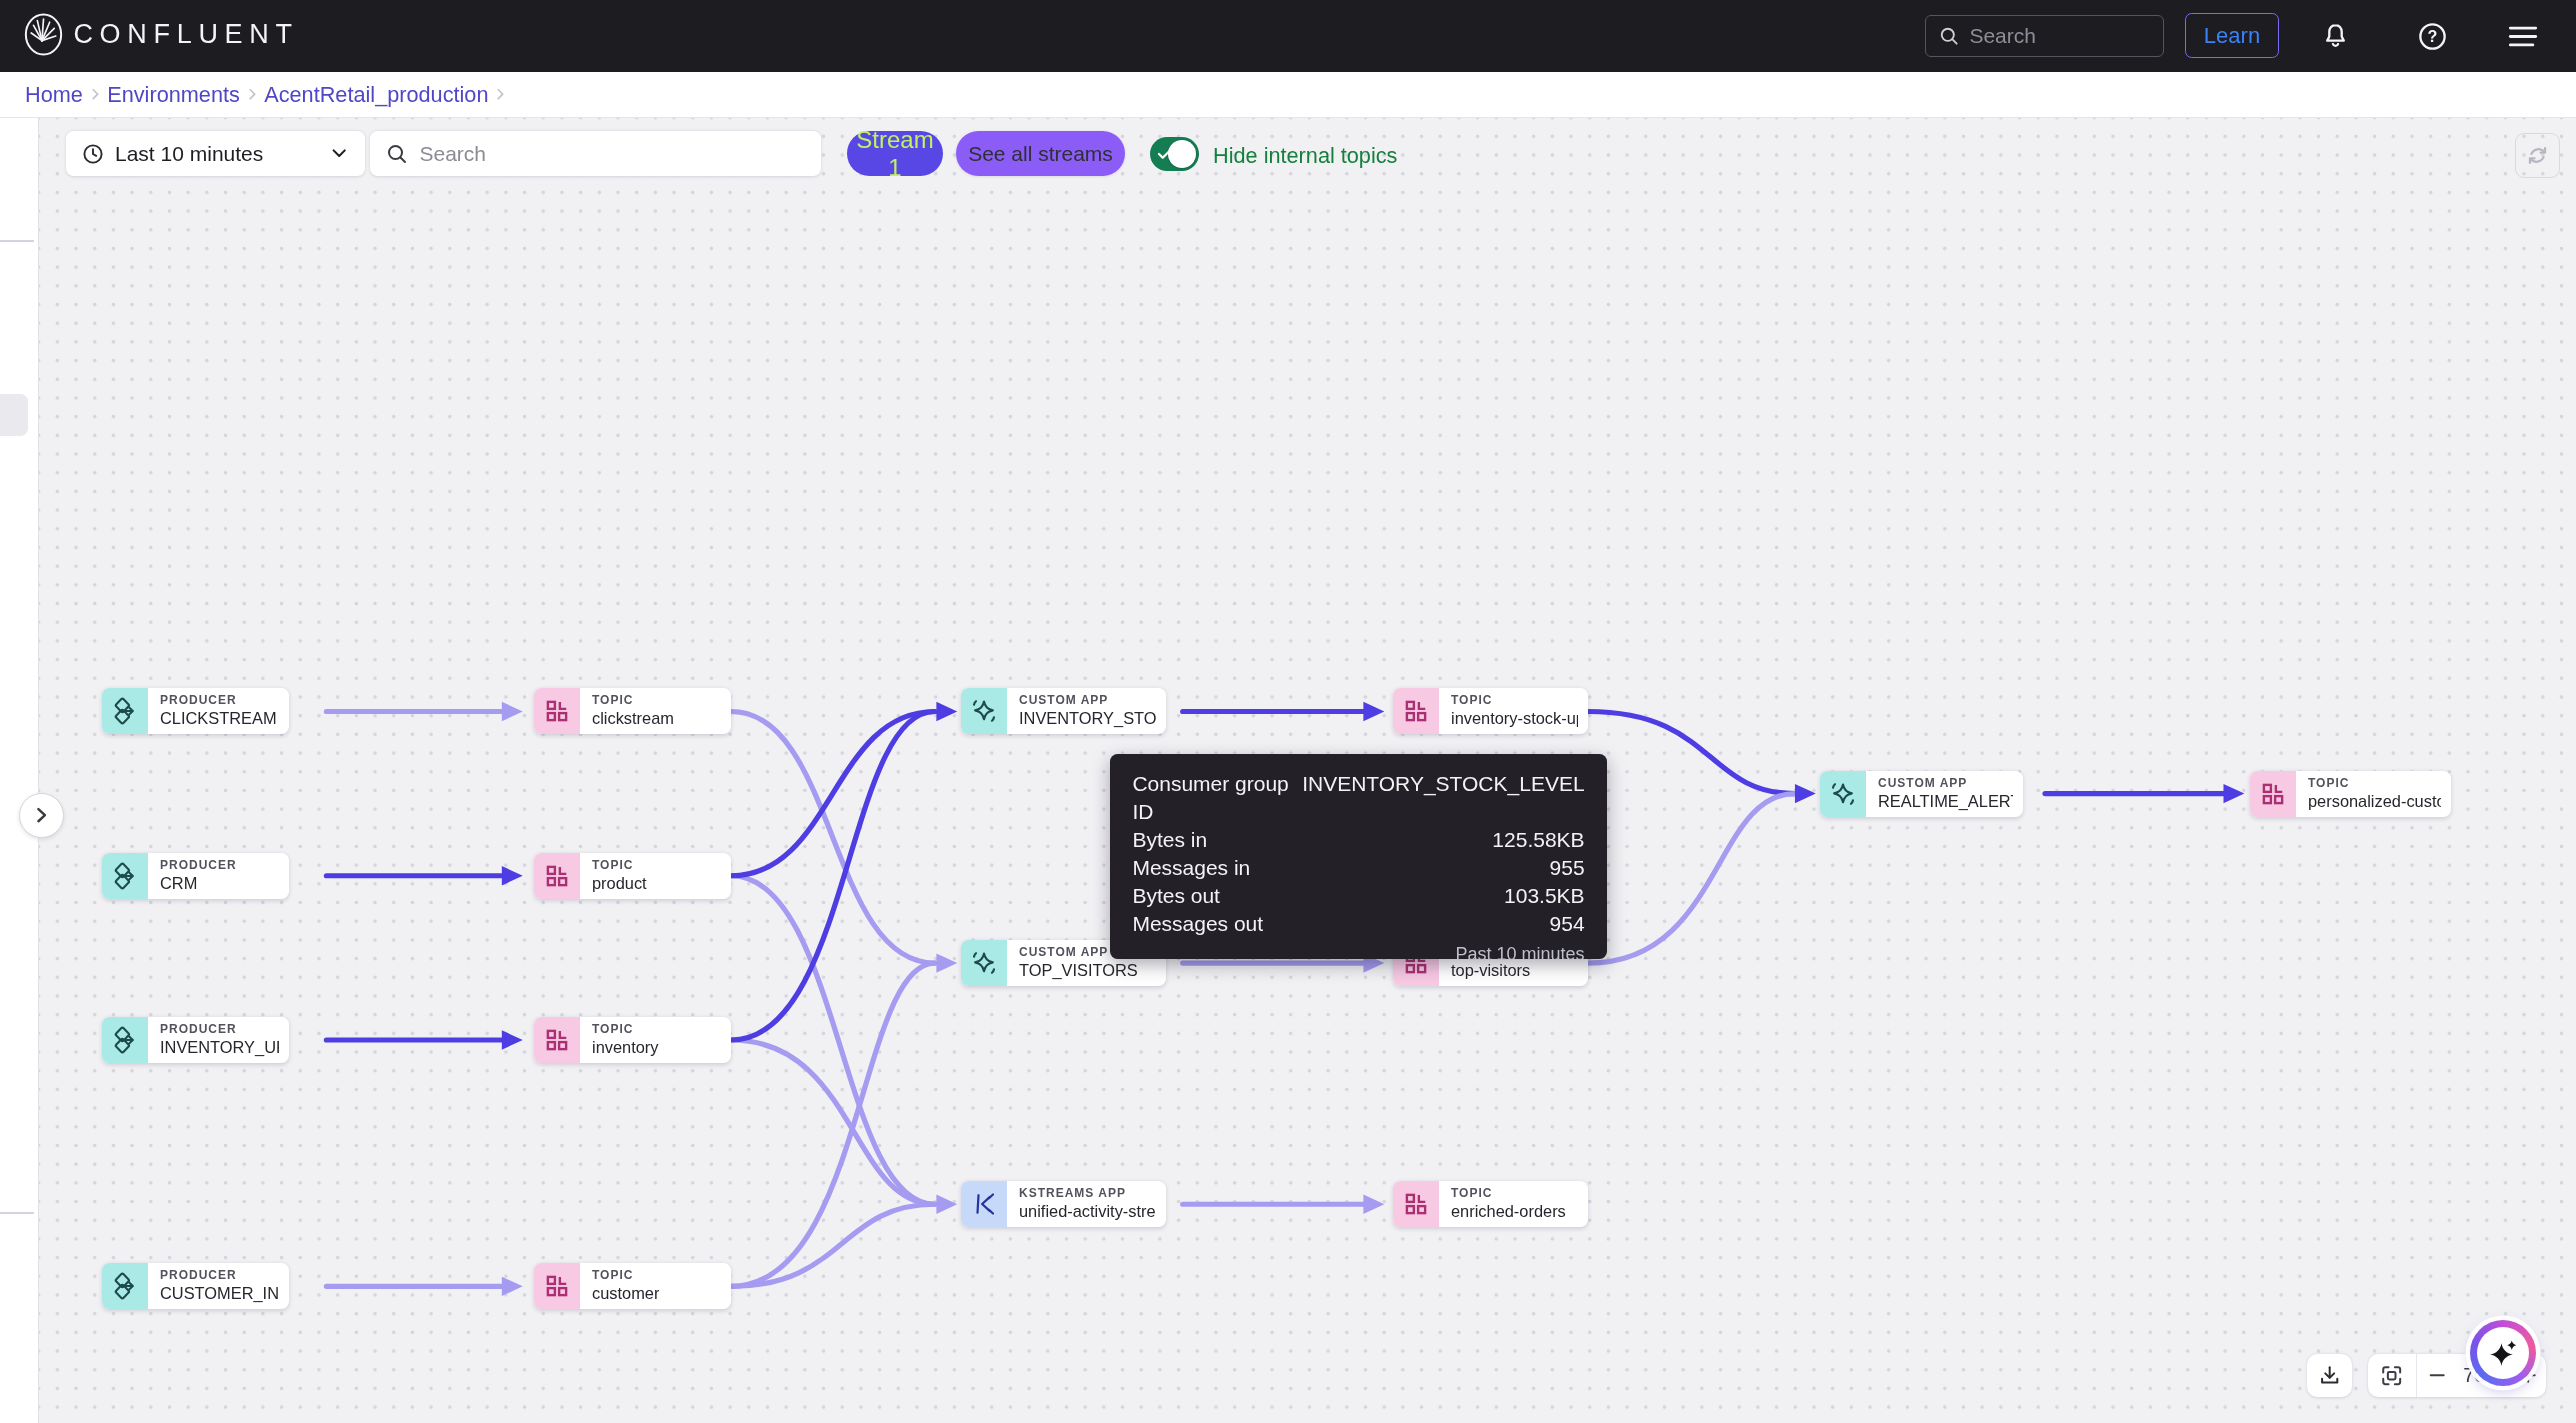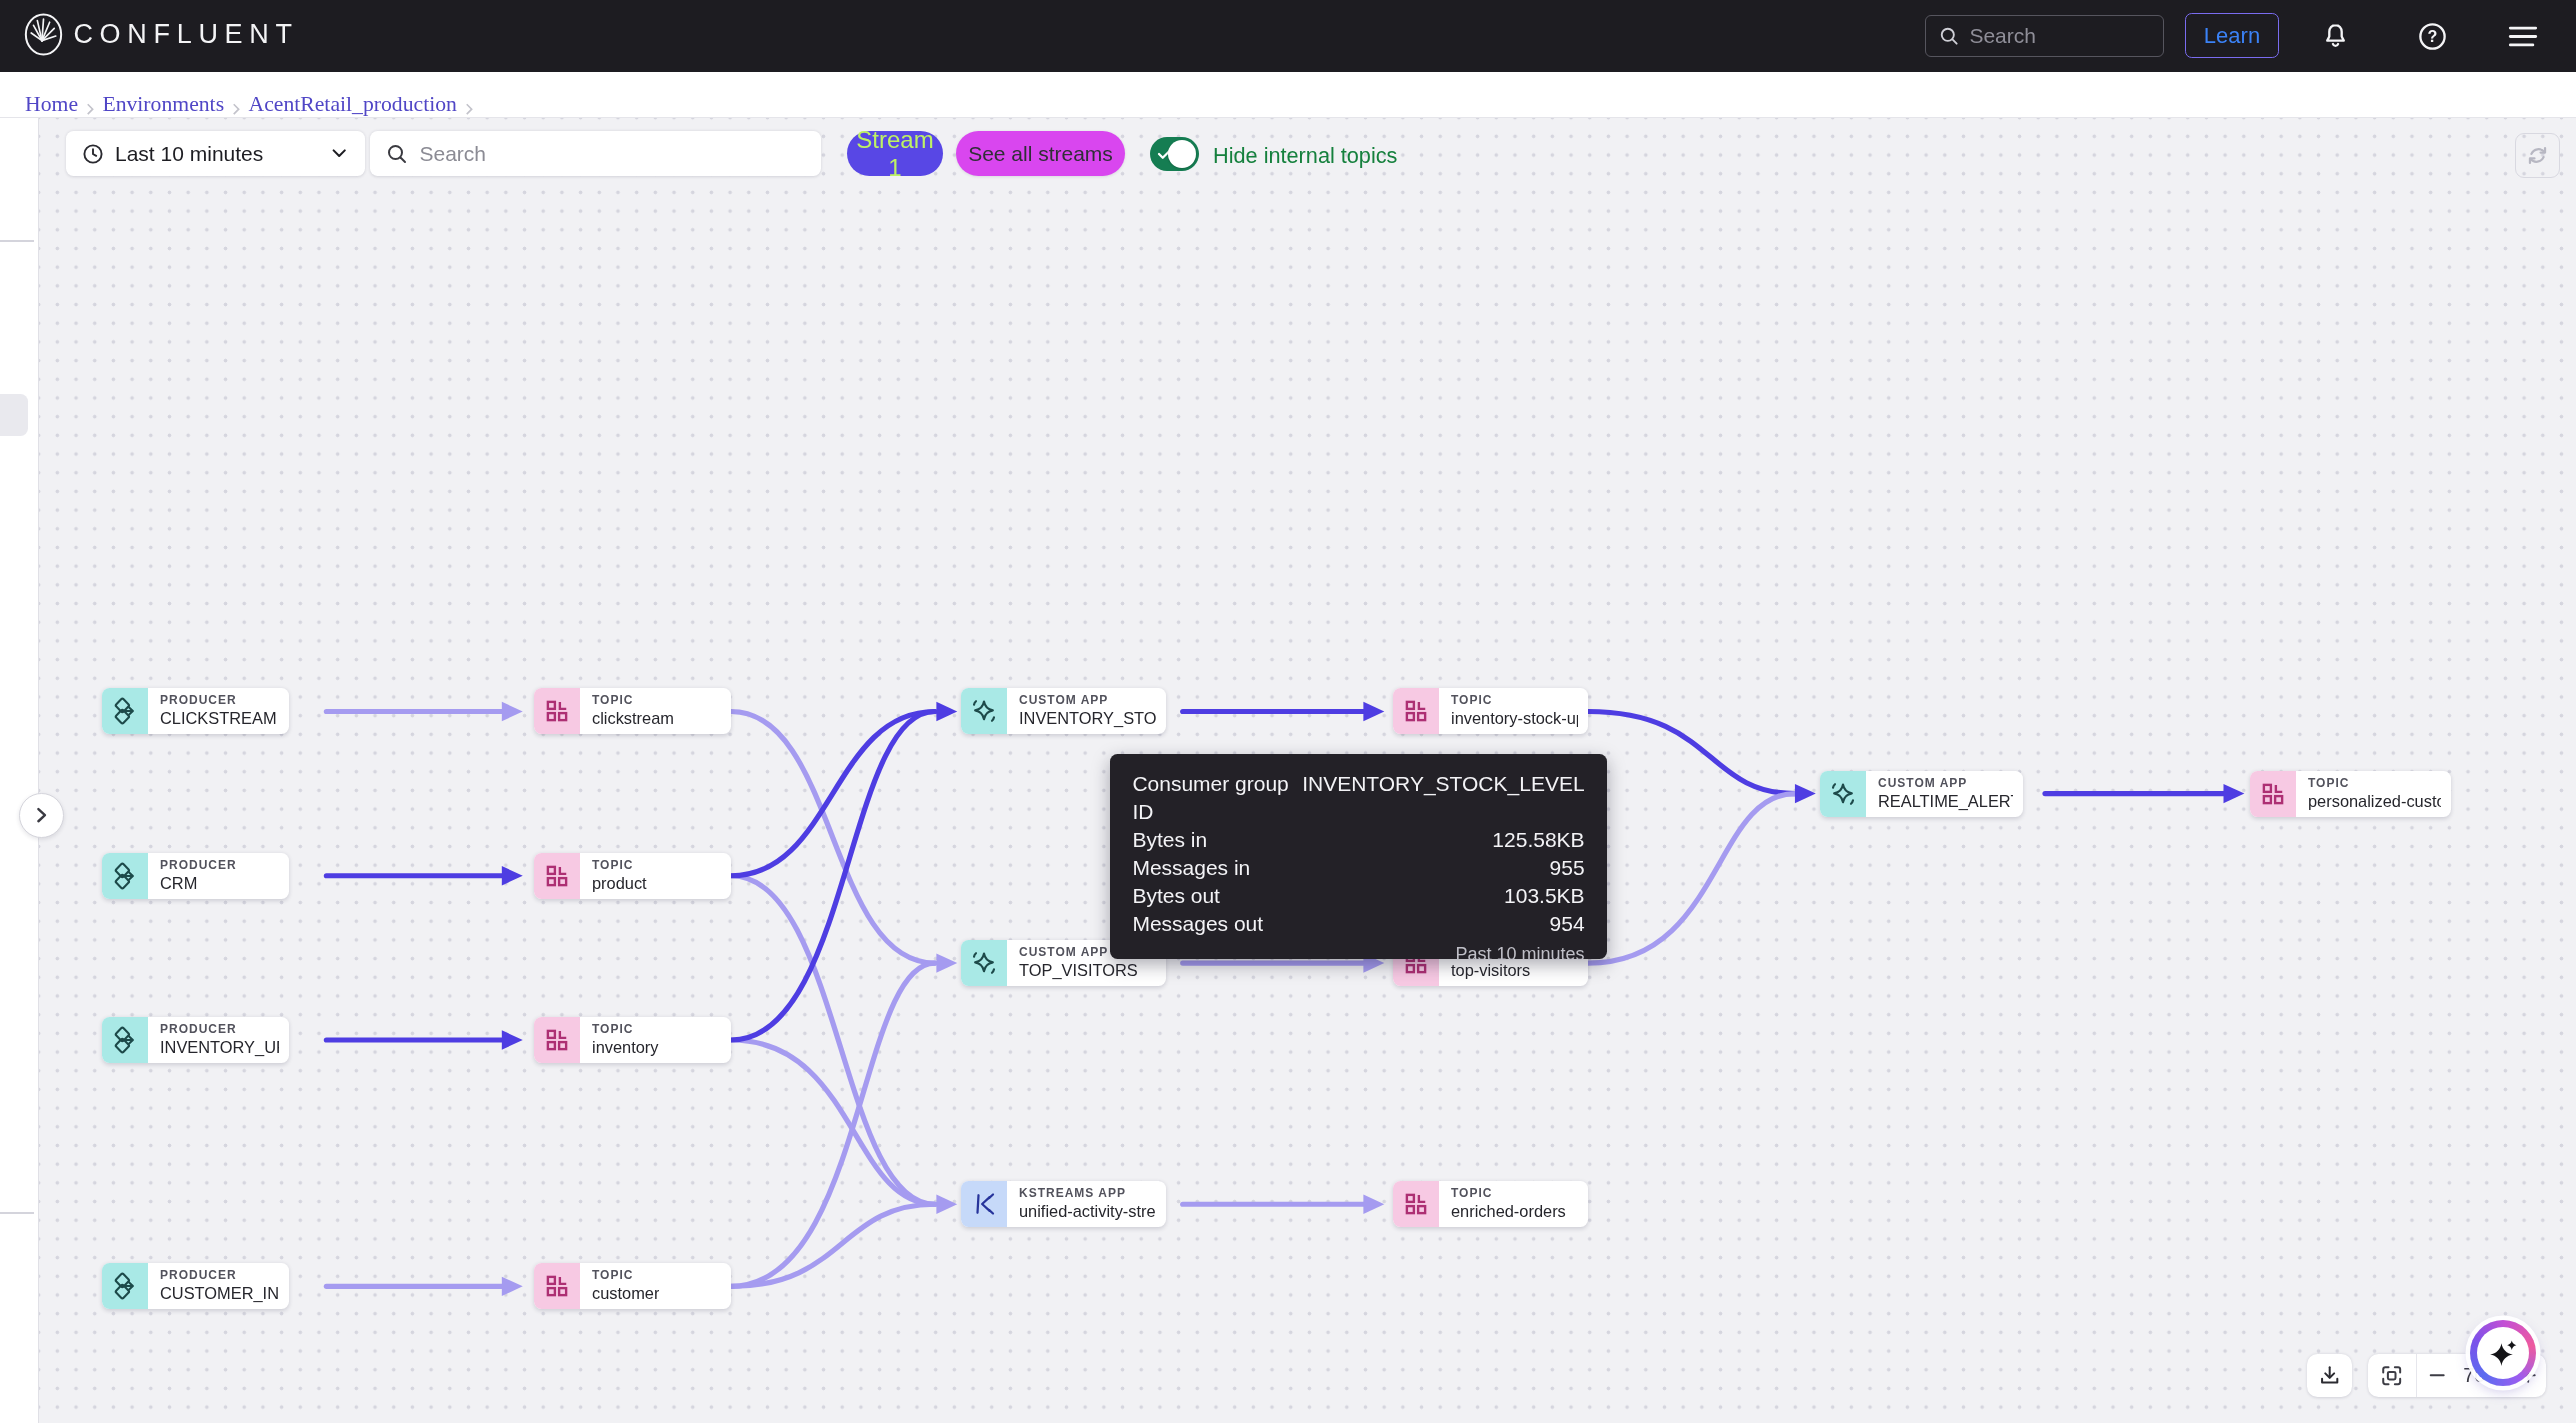--- a/index.html
+++ b/index.html
@@ -10,21 +10,21 @@
   .topbar { position:absolute; left:0; top:0; width:2576px; height:72px; background:#1d1c21; }
   .logo { position:absolute; left:22.4px; top:13.4px; display:flex; align-items:center; gap:8px; }
   .logo-text { color:#f4f4f6; font-size:27px; letter-spacing:6.7px; font-weight:400; }
   .tb-search { position:absolute; left:1925px; top:15px; width:239px; height:42px; border:1.5px solid #56555e; border-radius:6px; display:flex; align-items:center; padding:0 12px; gap:9px; background:transparent; }
   .tb-search input { background:transparent; border:none; outline:none; color:#d6d6dc; font-size:21px; width:172px; font-family:inherit; }
   .tb-search input::placeholder { color:#8f8e98; }
   .learn-btn { position:absolute; left:2185px; top:13.4px; width:94px; height:45px; border:1.5px solid #7a6cf0; border-radius:6.7px; color:#3b82f6; font-size:22px; display:flex; align-items:center; justify-content:center; background:transparent; cursor:pointer; }
   .tb-icon { position:absolute; top:19.4px; width:34px; height:34px; display:flex; align-items:center; justify-content:center; }
 
   
-  .breadcrumb { position:absolute; left:0; top:72px; width:2576px; height:46px; background:#ffffff; border-bottom:1.5px solid #e5e5ea; display:flex; align-items:flex-end; padding-left:25px; gap:4px;font-family:Liberation Serif, serif; }
+  .breadcrumb { position:absolute; left:0; top:72px; width:2576px; height:46px; background:#ffffff; border-bottom:1.5px solid #e5e5ea; display:flex; align-items:center; padding-left:25px; gap:4px; }
   .crumb { color:#5046c6; font-size:21.7px; text-decoration:none; cursor:pointer; }
   .crumb-sep { display:flex; align-items:center; }
 
   
   .rail { position:absolute; left:0; top:118px; width:39px; height:1305px; background:#ffffff; border-right:1.5px solid #e0e0e6; }
   .rail-divider { position:absolute; left:0; width:34px; height:2.2px; background:#d4d4dc; }
   .rail-active { position:absolute; left:0; top:276px; width:28px; height:42px; background:#e9e9ee; border-radius:0 7.5px 7.5px 0; }
   .expand-btn { position:absolute; left:18.7px; top:793px; width:45px; height:45px; border-radius:50%; background:#fff; border:1.5px solid #d5d5dc; box-shadow:0 1.5px 4.5px rgba(30,30,60,.12); display:flex; align-items:center; justify-content:center; cursor:pointer; z-index:6; }
 
   
@@ -33,21 +33,21 @@
     background-size:18.7px 18.7px; background-position:9px 9px; }
 
   
   .ctl { position:absolute; z-index:5; }
   .time-select { left:66px; top:131px; width:299px; height:45px; background:#fff; border-radius:7.5px; box-shadow:0 0.7px 3px rgba(30,30,60,.14); display:flex; align-items:center; padding:0 15px; gap:10px; cursor:pointer; }
   .time-select .lbl { font-size:21px; color:#1d1d22; flex:1; }
   .canvas-search { left:370px; top:131px; width:451px; height:45px; background:#fff; border-radius:7.5px; box-shadow:0 0.7px 3px rgba(30,30,60,.14); display:flex; align-items:center; padding:0 15px; gap:10.5px; }
   .canvas-search input { border:none; outline:none; font-size:21px; color:#3a3a40; width:358px; font-family:inherit; }
   .canvas-search input::placeholder { color:#8b8b94; }
   .stream-pill { left:847px; top:131px; width:96px; height:45px; background:#5847e5; color:#bef264; border-radius:22.4px; font-size:24px; display:flex; align-items:center; justify-content:center; border:none; cursor:pointer; }
-  .seeall-pill { left:956px; top:131px; width:169px; height:45px; background:#d946ef; color:#2f2f36; border-radius:22.4px; font-size:21px; display:flex; align-items:center; justify-content:center; border:none; box-shadow:0 0.7px 3px rgba(30,30,60,.12); cursor:pointer; }
+  .seeall-pill { left:956px; top:131px; width:169px; height:45px; background:#8b5cf6; color:#2f2f36; border-radius:22.4px; font-size:21px; display:flex; align-items:center; justify-content:center; border:none; box-shadow:0 0.7px 3px rgba(30,30,60,.12); cursor:pointer; }
   .toggle { left:1150px; top:137px; width:49px; height:34px; background:#157d52; border-radius:17px; cursor:pointer; }
   .toggle .knob { position:absolute; right:3px; top:3px; width:28px; height:28px; background:#fff; border-radius:50%; box-shadow:0 0.7px 2.2px rgba(0,0,0,.25); }
   .toggle svg { position:absolute; left:6px; top:8.2px; }
   .toggle-label { left:1213px; top:142px; font-size:21.7px; color:#15803d; }
   .refresh-btn { left:2515px; top:133px; width:45px; height:45px; border:1.5px solid #d8d8e0; border-radius:9px; display:flex; align-items:center; justify-content:center; background:transparent; cursor:pointer; }
 
   
   .node { position:absolute; height:46px; display:flex; border-radius:7.5px; background:#fff; box-shadow:0 1.5px 4.5px rgba(25,25,55,.16); overflow:hidden; z-index:3; cursor:pointer; }
   .node-icon { width:46px; height:46px; flex:0 0 46px; display:flex; align-items:center; justify-content:center; }
   .node--teal .node-icon { background:#a9e9e6; }

